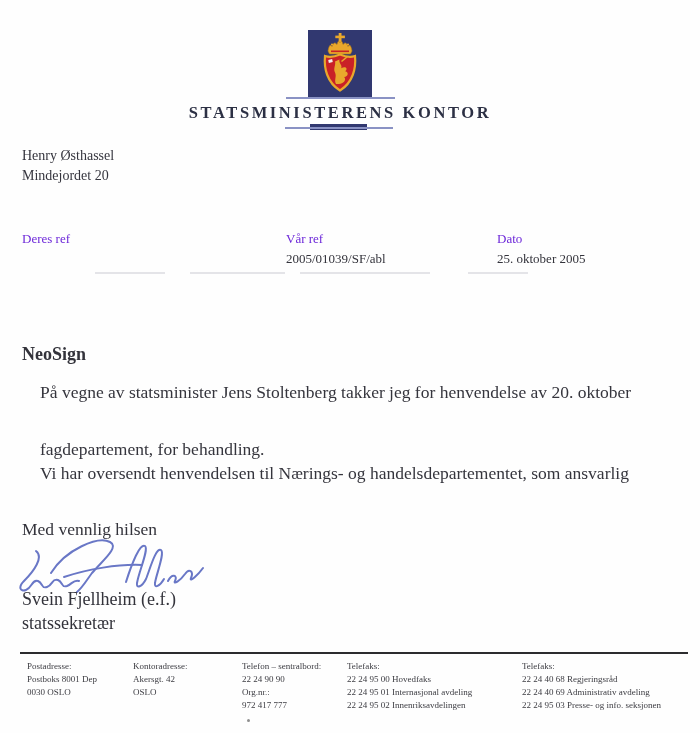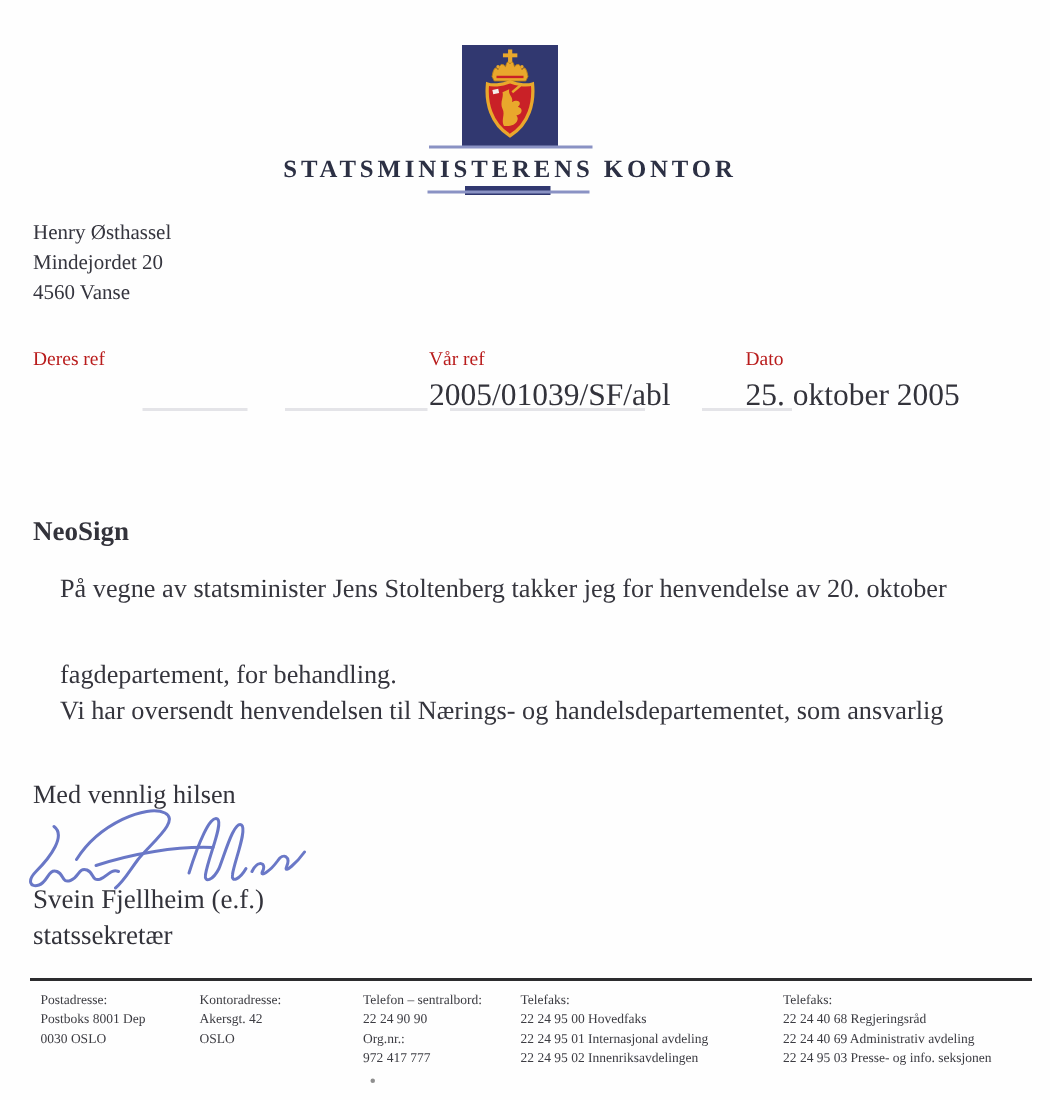--- a/index.html
+++ b/index.html
@@ -21,22 +21,22 @@
   .office-title {
     left:0; top:103px; width:680px; text-align:center;
     font-size:16.5px; font-weight:bold; letter-spacing:2.6px;
     color:#2c3044;
   }
 
   
   .recipient { left:22px; top:146px; font-size:14px; line-height:20px; color:#35353e; }
 
   
-  .ref-label { font-size:13px; color:#b91c1c; top:231px; }
-  .ref-value { font-size:21px; color:#33333b; top:251px; }
+  .ref-label { font-size:13px; color:#6d28d9; top:231px; }
+  .ref-value { font-size:13px; color:#33333b; top:251px; }
   .col-deres { left:22px; }
   .col-var   { left:286px; }
   .col-dato  { left:497px; }
   .faint-seg { top:272px; height:2px; background:#e4e4e8; }
 
   
   .subject { left:22px; top:344px; font-size:18px; font-weight:bold; color:#33333b; }
   .para { left:40px; font-size:17.5px; line-height:23.5px; color:#35353d; }
   .p1 { top:381px; }
   .p2 { top:438px; }
@@ -82,21 +82,20 @@
 </div>
 
 <div class="abs rule-top"></div>
 <div class="abs pedestal"></div>
 <div class="abs rule-bottom"></div>
 <div class="abs office-title">STATSMINISTERENS KONTOR</div>
 
 <div class="abs recipient">
   <div>Henry Østhassel</div>
   <div>Mindejordet 20</div>
-  <div>4560 Vanse</div>
 </div>
 
 <div class="abs ref-label col-deres">Deres ref</div>
 <div class="abs ref-label col-var">Vår ref</div>
 <div class="abs ref-label col-dato">Dato</div>
 <div class="abs ref-value col-var">2005/01039/SF/abl</div>
 <div class="abs ref-value col-dato">25. oktober 2005</div>
 
 <div class="abs faint-seg" style="left:95px;width:70px;"></div>
 <div class="abs faint-seg" style="left:190px;width:95px;"></div>

